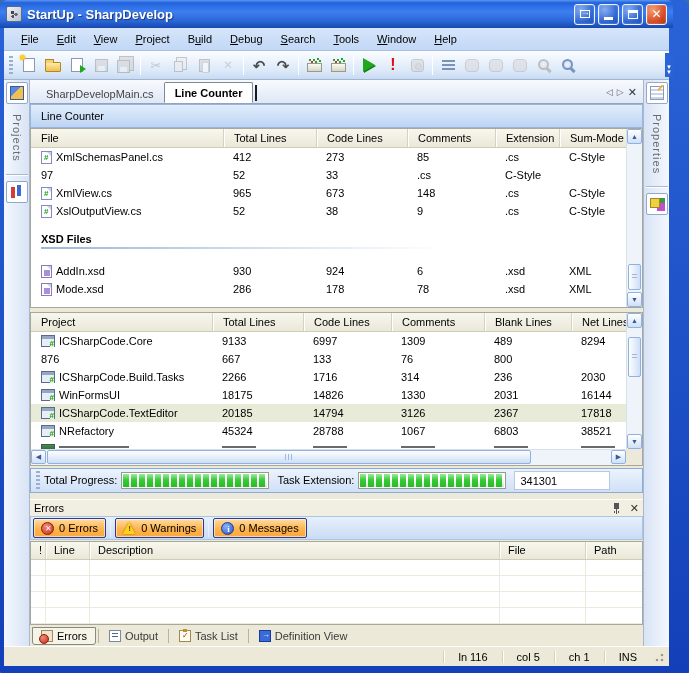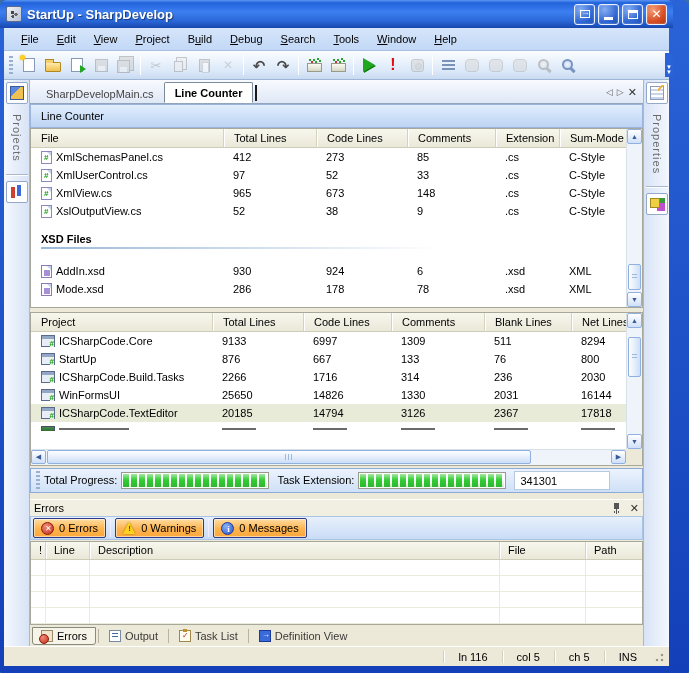--- a/index.html
+++ b/index.html
@@ -343,24 +343,20 @@
                   <span class="fic cs"></span>
                   <span>XmlSchemasPanel.cs</span>
                 </div>
                 <div class="cell">412</div>
                 <div class="cell">273</div>
                 <div class="cell">85</div>
                 <div class="cell">.cs</div>
                 <div class="cell">C-Style</div>
               </div>
               <div class="t-row ft-grid">
-                <div class="cell name">
-                  <span class="fic cs"></span>
-                  <span>XmlUserControl.cs</span>
-                </div>
                 <div class="cell">97</div>
                 <div class="cell">52</div>
                 <div class="cell">33</div>
                 <div class="cell">.cs</div>
                 <div class="cell">C-Style</div>
               </div>
               <div class="t-row ft-grid">
                 <div class="cell name">
                   <span class="fic cs"></span>
                   <span>XmlView.cs</span>
@@ -436,28 +432,24 @@
               </div>
             <div id="pt-body">
                 <div class="t-row pt-grid">
                   <div class="cell name">
                     <span class="pic"></span>
                     <span>ICSharpCode.Core</span>
                   </div>
                   <div class="cell">9133</div>
                   <div class="cell">6997</div>
                   <div class="cell">1309</div>
-                  <div class="cell">511</div>
+                  <div class="cell">489</div>
                   <div class="cell">8294</div>
                 </div>
                 <div class="t-row pt-grid">
-                  <div class="cell name">
-                    <span class="pic"></span>
-                    <span>StartUp</span>
-                  </div>
                   <div class="cell">876</div>
                   <div class="cell">667</div>
                   <div class="cell">133</div>
                   <div class="cell">76</div>
                   <div class="cell">800</div>
                 </div>
                 <div class="t-row pt-grid">
                   <div class="cell name">
                     <span class="pic"></span>
                     <span>ICSharpCode.Build.Tasks</span>
@@ -466,36 +458,47 @@
                   <div class="cell">1716</div>
                   <div class="cell">314</div>
                   <div class="cell">236</div>
                   <div class="cell">2030</div>
                 </div>
                 <div class="t-row pt-grid">
                   <div class="cell name">
                     <span class="pic"></span>
                     <span>WinFormsUI</span>
                   </div>
-                  <div class="cell">25650</div>
+                  <div class="cell">18175</div>
                   <div class="cell">14826</div>
                   <div class="cell">1330</div>
                   <div class="cell">2031</div>
                   <div class="cell">16144</div>
                 </div>
                 <div class="t-row pt-grid hl">
                   <div class="cell name">
                     <span class="pic"></span>
                     <span>ICSharpCode.TextEditor</span>
                   </div>
                   <div class="cell">20185</div>
                   <div class="cell">14794</div>
                   <div class="cell">3126</div>
                   <div class="cell">2367</div>
                   <div class="cell">17818</div>
+                </div>
+                <div class="t-row pt-grid">
+                  <div class="cell name">
+                    <span class="pic"></span>
+                    <span>NRefactory</span>
+                  </div>
+                  <div class="cell">45324</div>
+                  <div class="cell">28788</div>
+                  <div class="cell">1067</div>
+                  <div class="cell">6803</div>
+                  <div class="cell">38521</div>
                 </div>
                 <div class="t-row pt-grid clipped">
                   <div class="cell name">
                     <span class="pic-sliver"></span>
                     <span class="smudge" style="width: 70px;"></span>
                   </div>
                   <div class="cell">
                     <span class="smudge"></span>
                   </div>
                   <div class="cell">
@@ -640,19 +643,19 @@
       <div class="side-div"></div>
       <div class="side-tab-icon toolbox-ic"></div>
     </div>
 
   </div>
 
   <div class="statusbar">
     <div class="sb-items" id="sb-items">
         <div class="sb-item">ln 116</div>
         <div class="sb-item">col 5</div>
-        <div class="sb-item">ch 5</div>
+        <div class="sb-item">ch 1</div>
         <div class="sb-item">INS</div>
       </div>
     <div class="sgrip"></div>
   </div>
 
 </div>
 
 </body></html>

